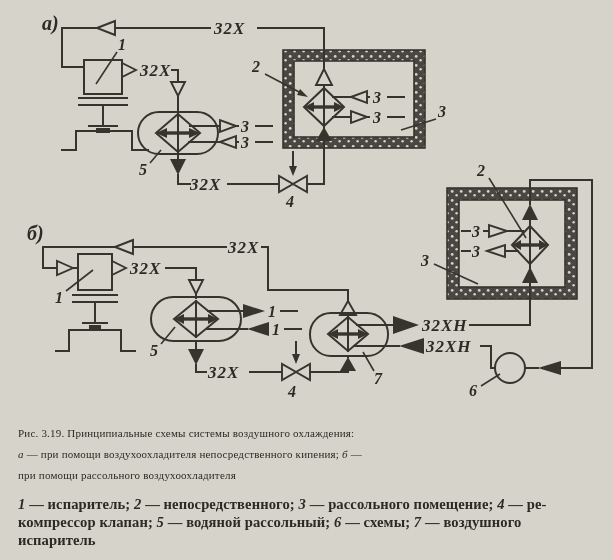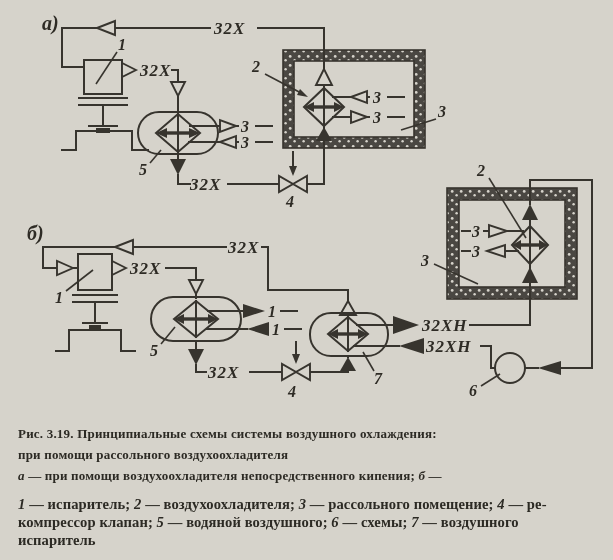--- a/index.html
+++ b/index.html
@@ -16,21 +16,21 @@
   .fil{fill:#37342e;stroke:none;}
   .hol{fill:#d6d3cb;stroke:#37342e;stroke-width:1.9;stroke-linejoin:miter;}
   .box{fill:none;stroke:#37342e;stroke-width:2;}
   text.lbl{font:italic bold 16px "Liberation Serif", serif;fill:#2e2b25;}
   text.pip{font:italic bold 17px "Liberation Serif", serif;fill:#2e2b25;letter-spacing:1px;}
   text.pan{font:italic bold 20px "Liberation Serif", serif;fill:#2e2b25;}
   #caption{
     position:absolute;left:18px;top:423px;width:530px;
     color:#2c2a24;
   }
-  #caption .main div{font-size:13px;font-weight:bold;line-height:21px;letter-spacing:0.2px;}
+  #caption .main div{font-size:11px;font-weight:normal;line-height:21px;letter-spacing:0.2px;}
   #caption .legend{margin-top:9px;}
   #caption .legend div{font-size:14.6px;font-weight:bold;line-height:18px;letter-spacing:0.1px;}
 </style>
 </head>
 <body>
 
 <svg id="fig" width="613" height="420" viewBox="0 0 613 420">
   <defs>
     <pattern id="wallpat" width="9" height="9" patternUnits="userSpaceOnUse">
       <rect width="9" height="9" fill="#4a4742"></rect>
@@ -249,21 +249,21 @@
     <g>
       <line x1="434" y1="264" x2="478" y2="284" class="thin"></line>
       <text class="lbl" x="421" y="266">3</text>
     </g>
   </g>
 </svg>
 
 <div id="caption">
   <div class="main">
       <div><span>Рис. 3.19. Принципиальные схемы системы воздушного охлаждения:</span></div>
+      <div><span style="font-style: italic;">а</span><span> — при помощи воздухоохладителя непосредственного кипения; </span><span style="font-style: italic;">б</span><span> —</span></div>
       <div><span>при помощи рассольного воздухоохладителя</span></div>
-      <div><span style="font-style: italic;">а</span><span> — при помощи воздухоохладителя непосредственного кипения; </span><span style="font-style: italic;">б</span><span> —</span></div>
     </div>
   <div class="legend">
-      <div><span style="font-style: italic;">1</span><span> — испаритель; </span><span style="font-style: italic;">2</span><span> — воздухоохладителя; </span><span style="font-style: italic;">3</span><span> — рассольного помещение; </span><span style="font-style: italic;">4</span><span> — ре-</span></div>
-      <div><span>компрессор клапан; </span><span style="font-style: italic;">5</span><span> — водяной воздушного; </span><span style="font-style: italic;">6</span><span> — схемы; </span><span style="font-style: italic;">7</span><span> — воздушного</span></div>
+      <div><span style="font-style: italic;">1</span><span> — испаритель; </span><span style="font-style: italic;">2</span><span> — непосредственного; </span><span style="font-style: italic;">3</span><span> — рассольного помещение; </span><span style="font-style: italic;">4</span><span> — ре-</span></div>
+      <div><span>компрессор клапан; </span><span style="font-style: italic;">5</span><span> — водяной рассольный; </span><span style="font-style: italic;">6</span><span> — схемы; </span><span style="font-style: italic;">7</span><span> — воздушного</span></div>
       <div><span>испаритель</span></div>
     </div>
 </div>
 
 </body></html>

